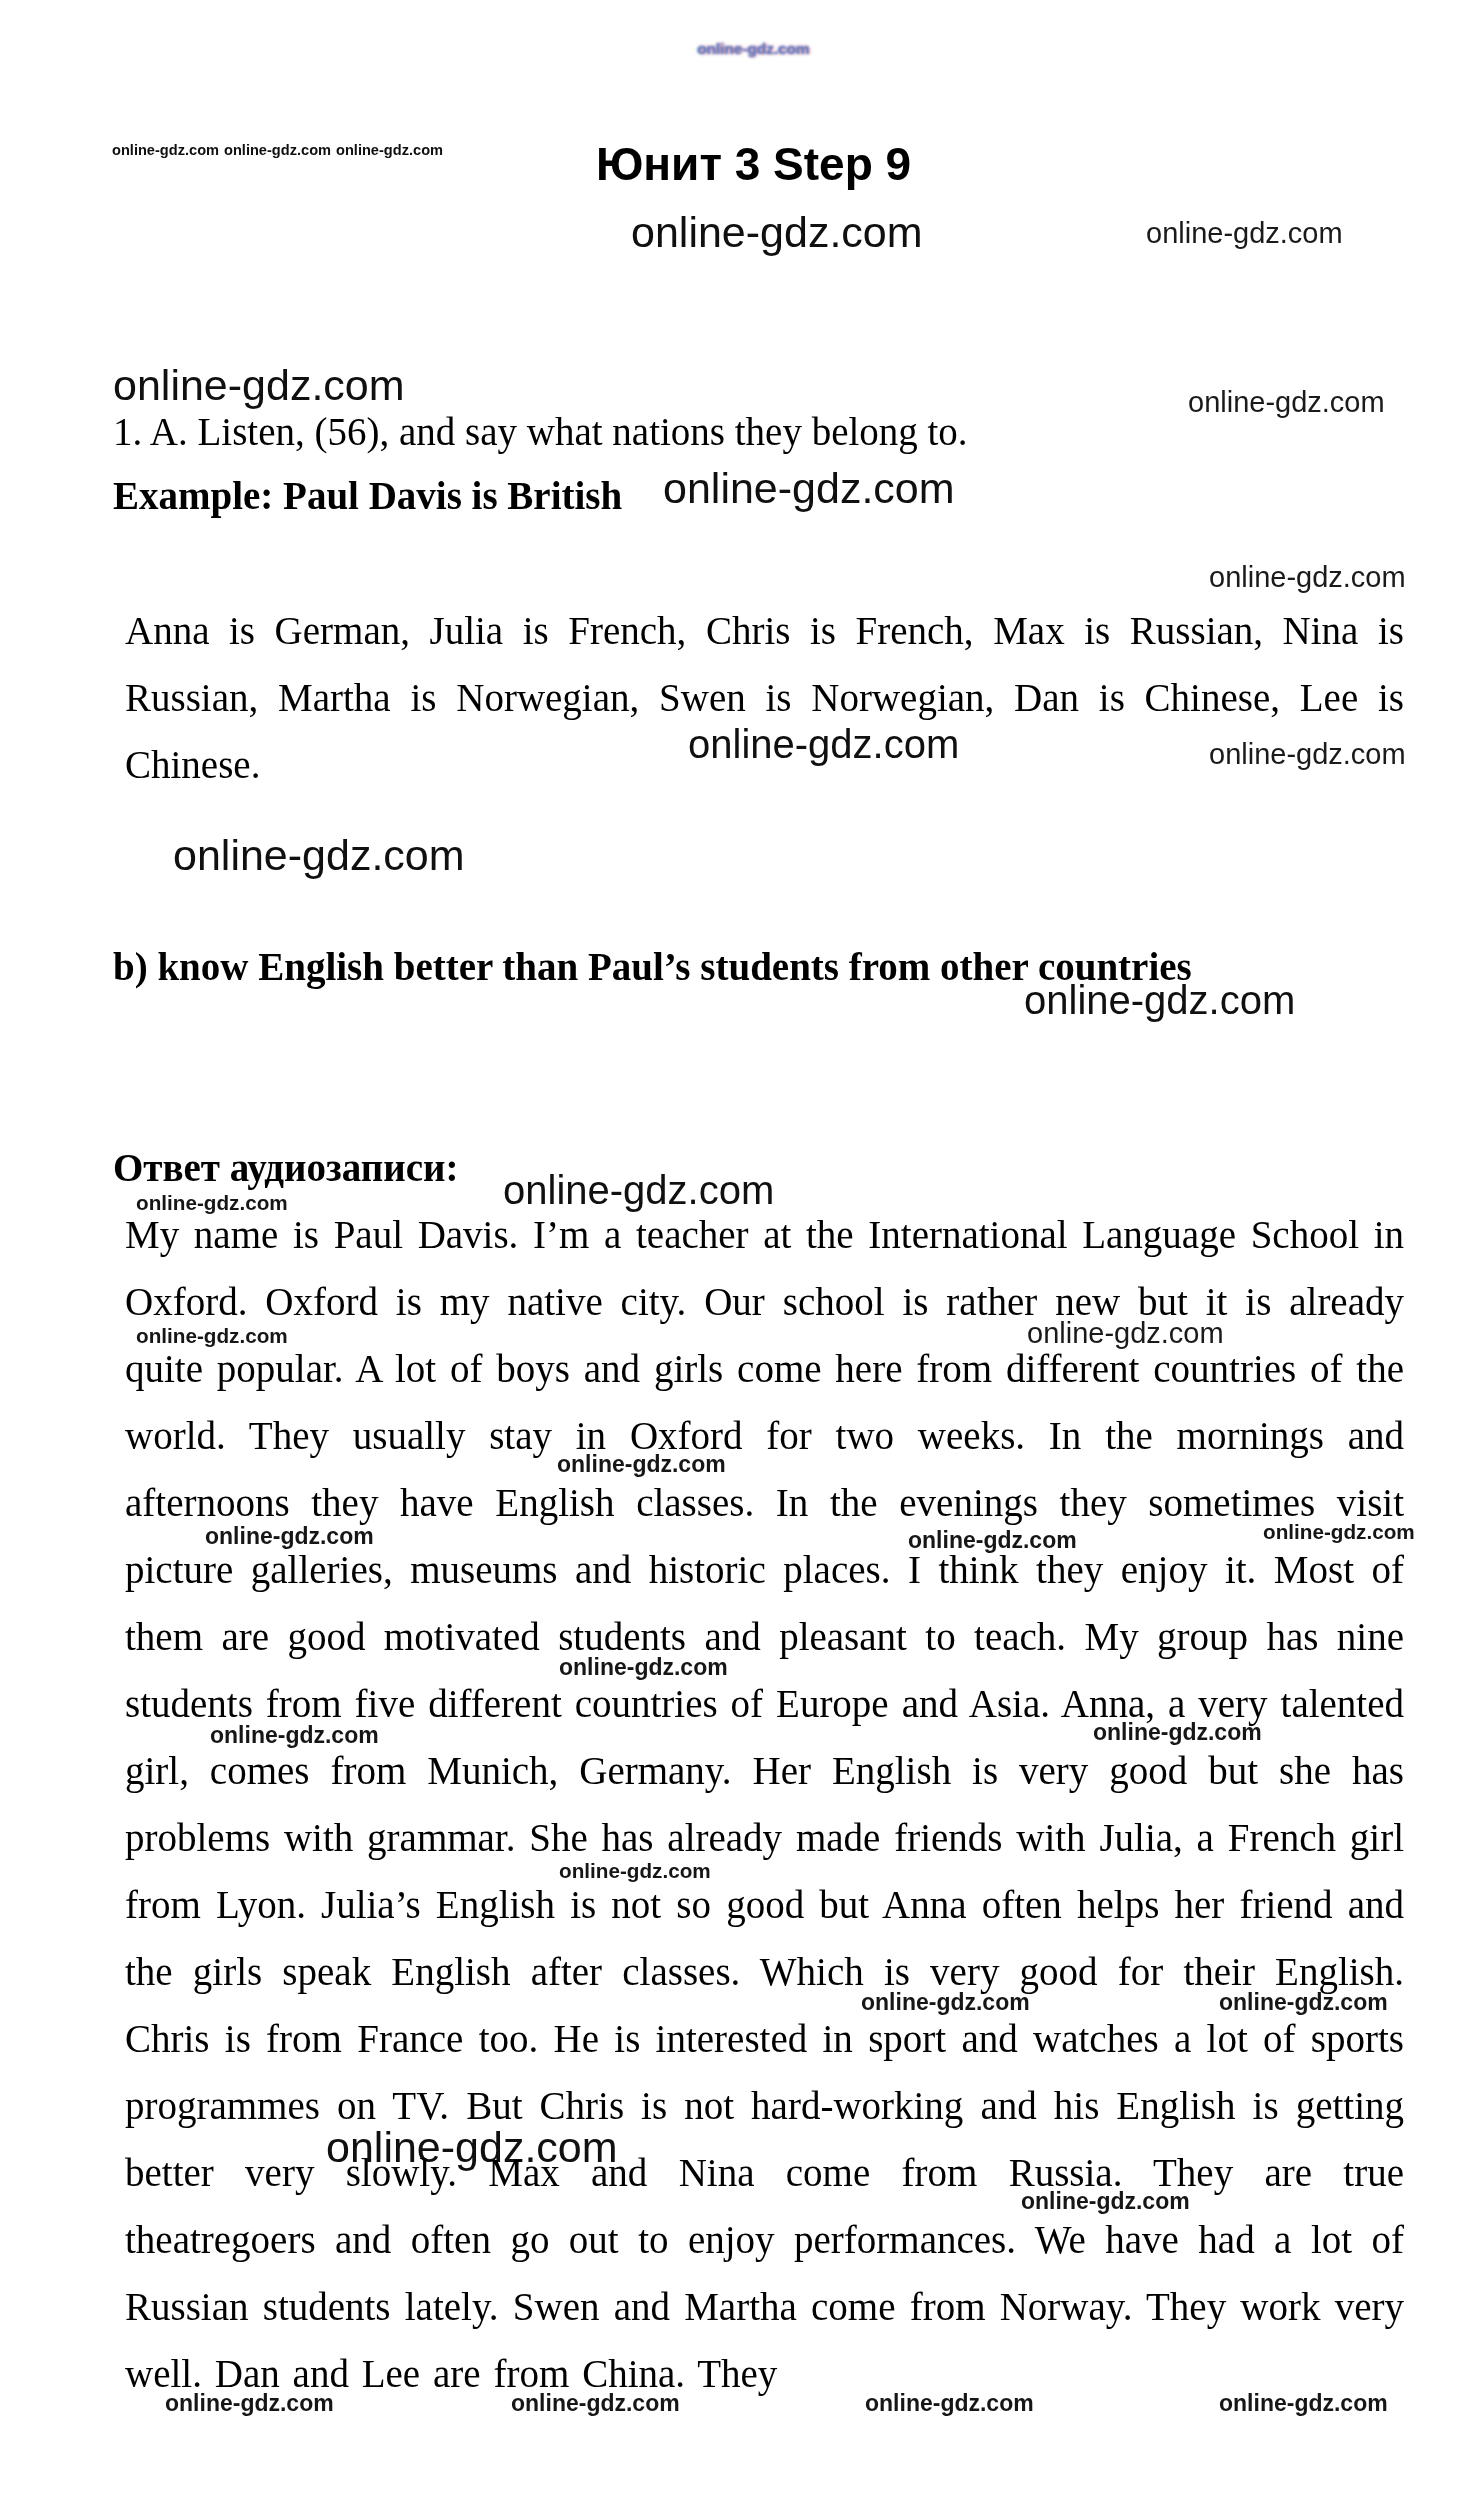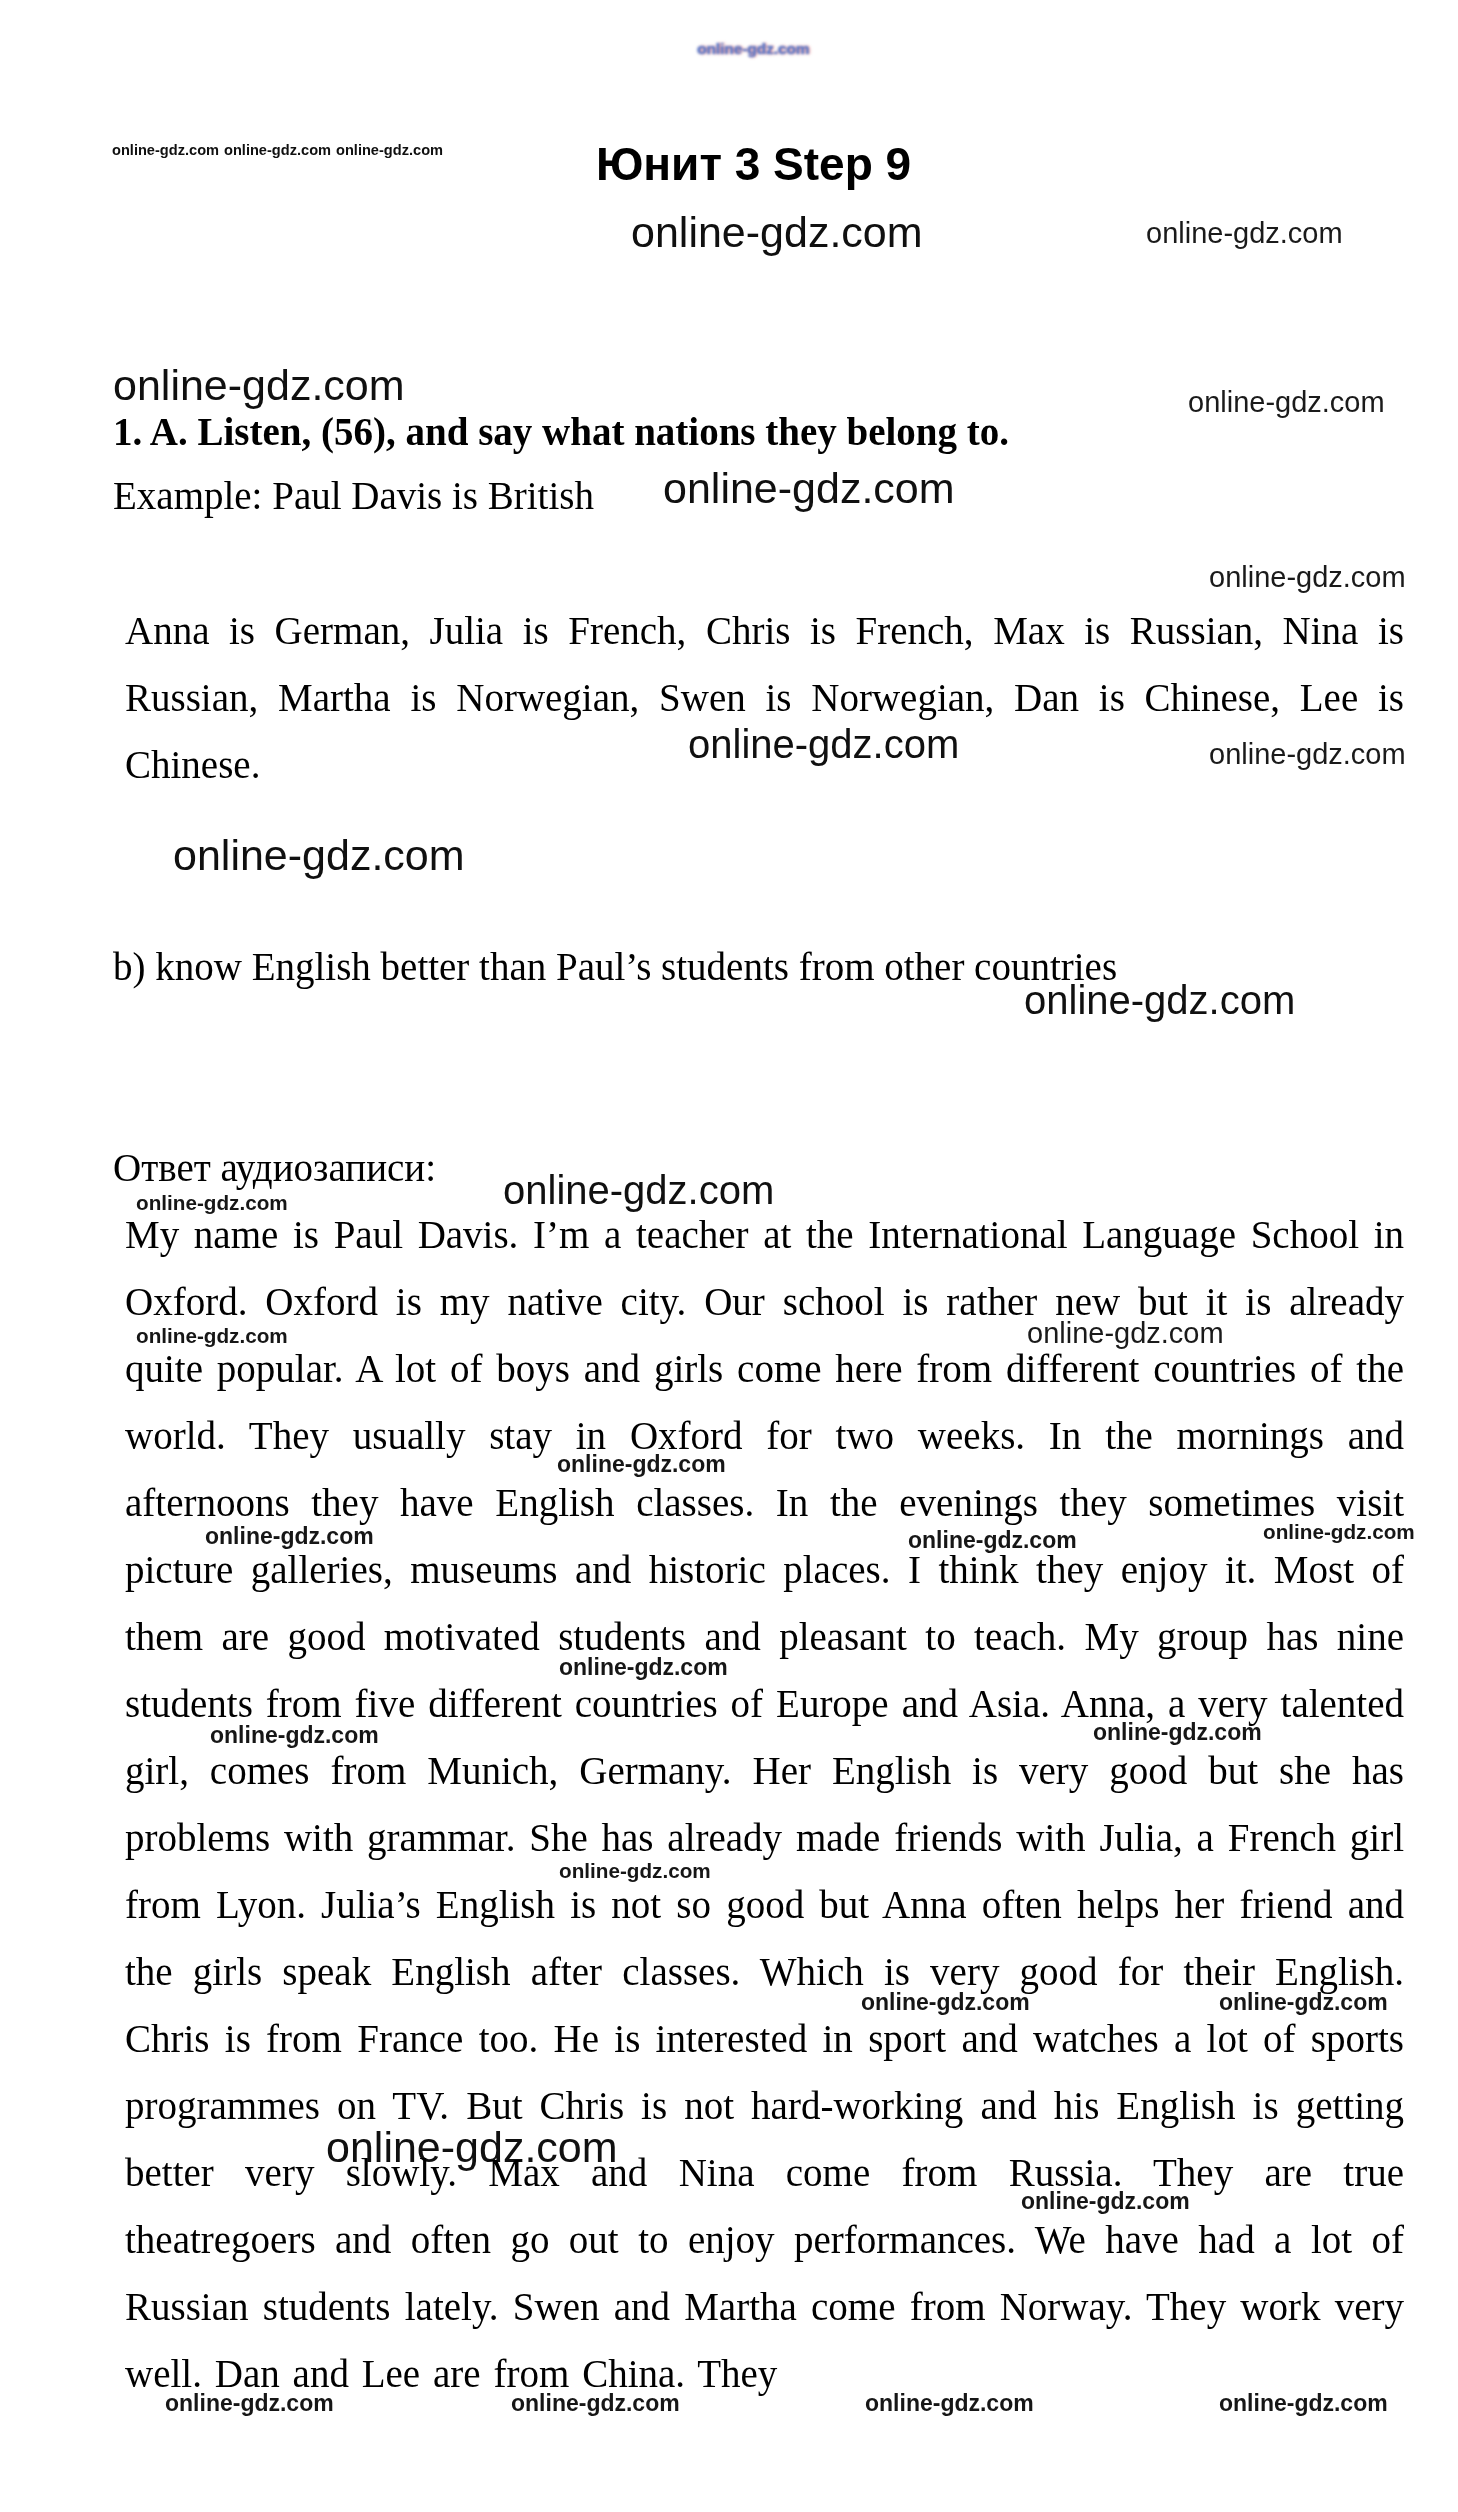--- a/index.html
+++ b/index.html
@@ -23,22 +23,23 @@
     font-weight: bold;
     font-family: Liberation Sans, sans-serif;
   }
   .serif-line {
     position: absolute;
     left: 77px;
     width: 1310px;
     font-size: 39px;
     line-height: 67px;
     white-space: nowrap;
+    font-weight: bold;
   }
-  .bold { font-weight: bold; }
+  .bold { font-weight: normal; }
   .para {
     position: absolute;
     left: 89px;
     width: 1303px;
     font-size: 39px;
     line-height: 67px;
     text-align: justify;
     word-spacing: 3.1px;
   }
   .wm {

